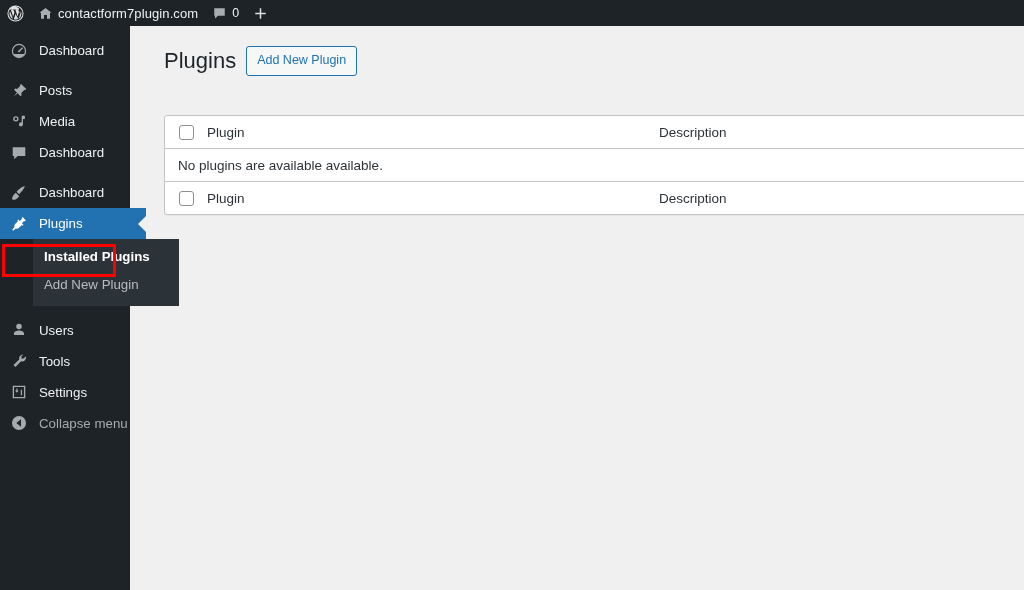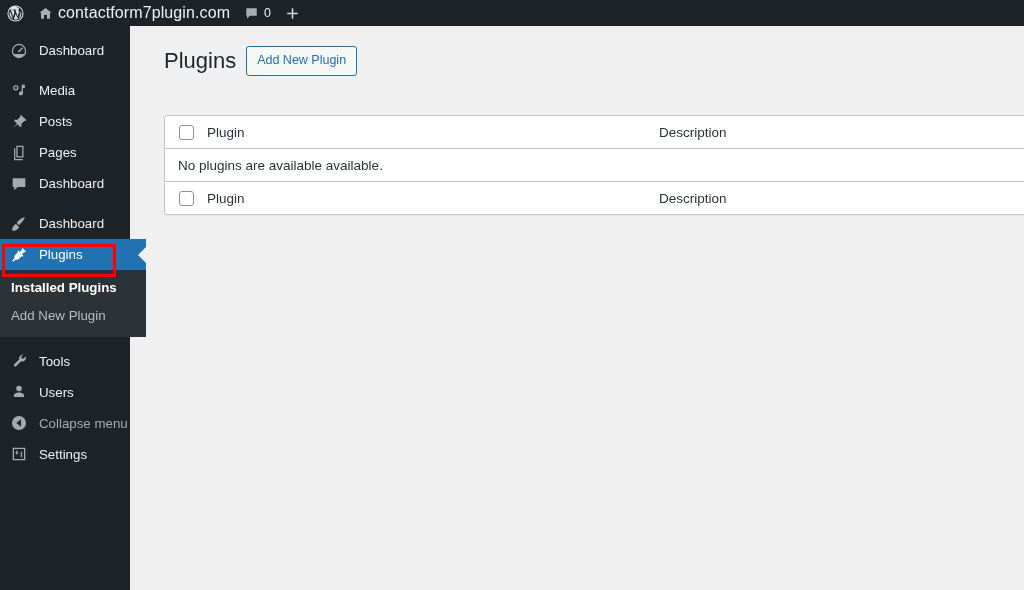--- a/index.html
+++ b/index.html
@@ -20,21 +20,21 @@
     color: #f0f0f1;
     font-size: 12.5px;
     z-index: 30;
   }
   .ab-item {
     display: flex; align-items: center; height: 26px;
     padding: 0 7px; gap: 5px; color: #f0f0f1; white-space: nowrap;
   }
   .ab-icon { display: inline-flex; align-items: center; justify-content: center; opacity: .92; }
   .ab-icon svg { display: block; }
-  #ab-sitename { font-size: 16px; letter-spacing: .1px; }
+  #ab-sitename { font-size: 13px; letter-spacing: .1px; }
   #ab-comments-count { font-size: 12.5px; }
   #ab-new-label { font-size: 12.5px; margin-top: 42px; }
 
   
   #adminmenu {
     position: absolute; top: 26px; left: 0;
     width: 130px; height: 564px;
     background: #1d2327;
     z-index: 20;
   }
@@ -72,20 +72,21 @@
     transform: translateY(-50%);
     border-style: solid;
     border-width: 8px 8px 8px 0;
     border-color: transparent #f0f0f1 transparent transparent;
   }
 
   #submenu {
     background: #2c3338;
     padding: 4px 0 7px 0;
     width: 146px;
+    margin-left: 33px;
   }
   .submenu-item {
     display: block;
     padding: 5px 0 5px 11px;
     font-size: 13.3px;
     color: #b8bcbf;
     cursor: pointer;
     line-height: 1.35;
   }
   .submenu-item.current { color: #fff; font-weight: bold; }
@@ -222,43 +223,35 @@
         </svg>
       </span>
       <span class="mi-label">Dashboard</span>
     </div>
 
     <div class="menu-sep"></div>
 
     <div class="menu-item">
       <span class="mi-icon">
         <svg width="18" height="18" viewBox="0 0 20 20" fill="currentColor">
+          <path d="M12.3 2.1 10.9 3.5l.6.6-3.6 3.6-2.1-.5-1.3 1.3 3.2 3.2-3.6 4.4 4.4-3.6 3.2 3.2 1.3-1.3-.5-2.1 3.6-3.6.6.6 1.4-1.4-5.8-5.8Z"></path>
+        </svg>
+      </span>
+      <span class="mi-label">Posts</span>
+    </div>
+
+    <div class="menu-item">
+      <span class="mi-icon">
+        <svg width="18" height="18" viewBox="0 0 20 20" fill="currentColor">
           <path d="M6.5 3.5a3 3 0 1 0 0 6 3 3 0 0 0 0-6Zm0 1.5a1.5 1.5 0 1 1 0 3 1.5 1.5 0 0 1 0-3ZM13 3v7.6a2.2 2.2 0 1 0 1.4 2v-6h2.1V3H13Z"></path>
         </svg>
       </span>
       <span class="mi-label">Media</span>
     </div>
 
-    <div class="menu-item">
-      <span class="mi-icon">
-        <svg width="18" height="18" viewBox="0 0 20 20" fill="currentColor">
-          <path d="M12.3 2.1 10.9 3.5l.6.6-3.6 3.6-2.1-.5-1.3 1.3 3.2 3.2-3.6 4.4 4.4-3.6 3.2 3.2 1.3-1.3-.5-2.1 3.6-3.6.6.6 1.4-1.4-5.8-5.8Z"></path>
-        </svg>
-      </span>
-      <span class="mi-label">Posts</span>
-    </div>
-
-    <div class="menu-item">
-      <span class="mi-icon">
-        <svg width="18" height="18" viewBox="0 0 20 20" fill="currentColor">
-          <path d="M7 2h8v13H7V2Zm1.4 1.4v10.2h5.2V3.4H8.4ZM4.5 4.6h1.4v12H14v1.4H4.5v-13.4Z"></path>
-        </svg>
-      </span>
-      <span class="mi-label">Pages</span>
-    </div>
 
     <div class="menu-item">
       <span class="mi-icon">
         <svg width="18" height="18" viewBox="0 0 20 20" fill="currentColor">
           <path d="M3 3.5h14v9.8H8.6L4.6 17v-3.7H3V3.5Z"></path>
         </svg>
       </span>
       <span class="mi-label">Dashboard</span>
     </div>
 
@@ -285,51 +278,51 @@
     <div id="submenu">
       <span class="submenu-item current">Installed Plugins</span>
       <span class="submenu-item">Add New Plugin</span>
     </div>
 
     <div class="menu-sep"></div>
 
     <div class="menu-item">
       <span class="mi-icon">
         <svg width="18" height="18" viewBox="0 0 20 20" fill="currentColor">
+          <path d="M10 3a3.1 3.1 0 1 0 0 6.2A3.1 3.1 0 0 0 10 3Zm0 7.6c-2.6 0-5.6 1.3-5.6 3v1.9h11.2v-1.9c0-1.7-3-3-5.6-3Z"></path>
+        </svg>
+      </span>
+      <span class="mi-label">Users</span>
+    </div>
+
+    <div class="menu-item">
+      <span class="mi-icon">
+        <svg width="18" height="18" viewBox="0 0 20 20" fill="currentColor">
           <path d="M14.6 2.7a4.5 4.5 0 0 0-4.4 5.5l-6.3 6.3 2.1 2.1 6.3-6.3a4.5 4.5 0 0 0 5.5-5.6L15.4 7 13 7.4l-.4-2.4 2.3-2.3h-.3Z"></path>
         </svg>
       </span>
       <span class="mi-label">Tools</span>
     </div>
 
     <div class="menu-item">
       <span class="mi-icon">
         <svg width="18" height="18" viewBox="0 0 20 20" fill="currentColor">
-          <path d="M10 3a3.1 3.1 0 1 0 0 6.2A3.1 3.1 0 0 0 10 3Zm0 7.6c-2.6 0-5.6 1.3-5.6 3v1.9h11.2v-1.9c0-1.7-3-3-5.6-3Z"></path>
-        </svg>
-      </span>
-      <span class="mi-label">Users</span>
+          <path d="M3 3h14v14H3V3Zm1.5 1.5v11h11v-11h-11ZM7 6.2h1.3v2.1H9.7L7.65 10.9 5.6 8.3H7V6.2Zm5 1.4h1.4v6h-1.4v-6Z"></path>
+        </svg>
+      </span>
+      <span class="mi-label">Settings</span>
     </div>
 
     <div class="menu-item collapse">
       <span class="mi-icon">
         <svg width="18" height="18" viewBox="0 0 20 20" fill="currentColor">
           <path d="M10 2.2a7.8 7.8 0 1 0 0 15.6 7.8 7.8 0 0 0 0-15.6Zm2.2 3.6v8.4L7 10l5.2-4.2Z"></path>
         </svg>
       </span>
       <span class="mi-label">Collapse menu</span>
-    </div>
-
-    <div class="menu-item">
-      <span class="mi-icon">
-        <svg width="18" height="18" viewBox="0 0 20 20" fill="currentColor">
-          <path d="M3 3h14v14H3V3Zm1.5 1.5v11h11v-11h-11ZM7 6.2h1.3v2.1H9.7L7.65 10.9 5.6 8.3H7V6.2Zm5 1.4h1.4v6h-1.4v-6Z"></path>
-        </svg>
-      </span>
-      <span class="mi-label">Settings</span>
     </div>
 
     <div id="annotation-box"></div>
   </div>
 
   <div id="wpbody">
 
     <div id="page-header">
       <h1 id="page-title">Plugins</h1>
       <span id="add-new-plugin-btn">Add New Plugin</span>

